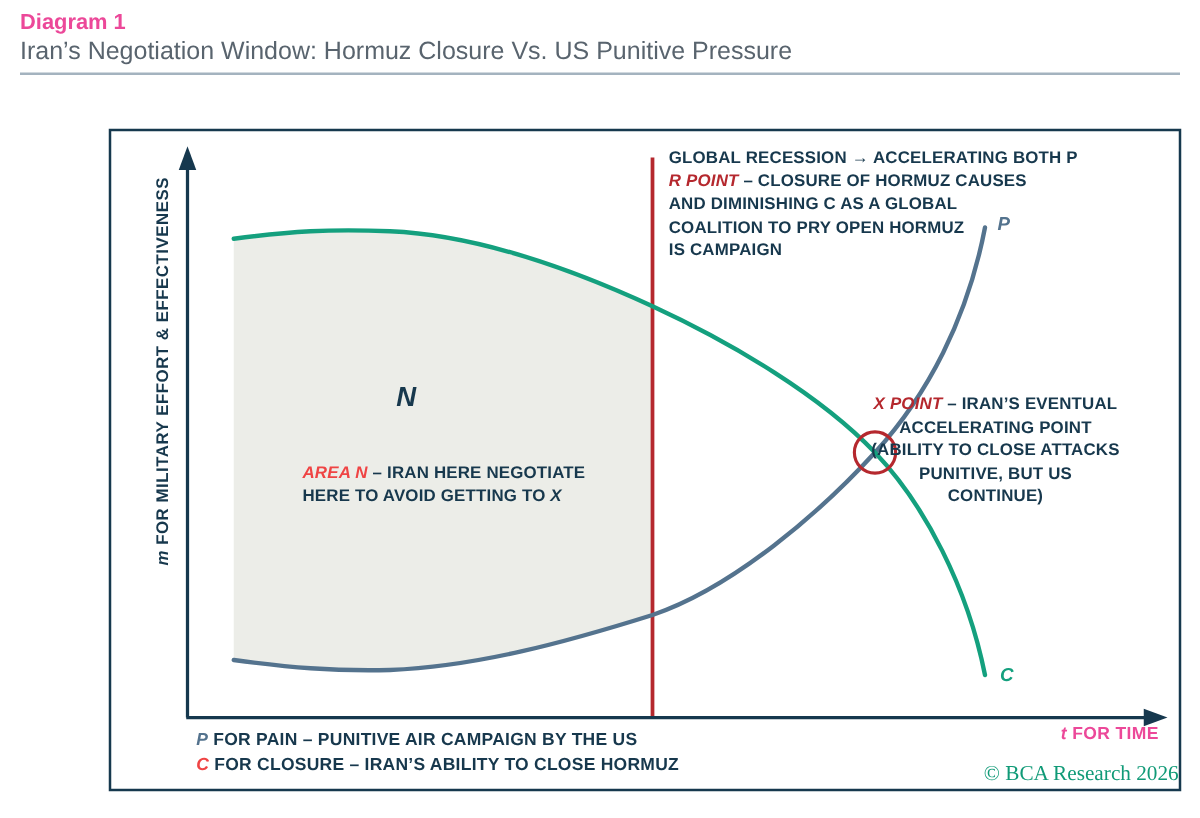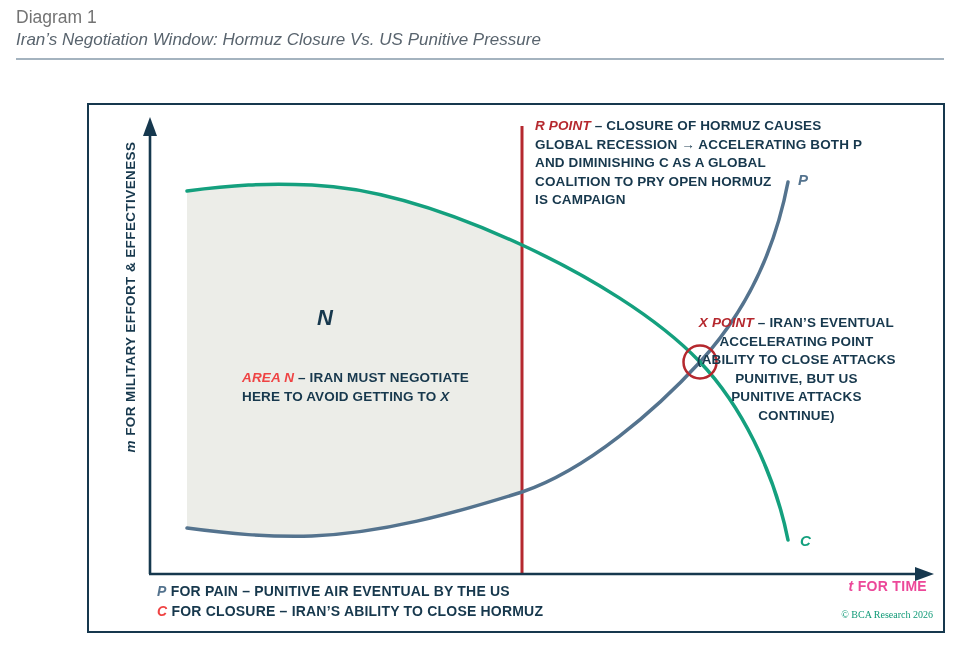--- a/index.html
+++ b/index.html
@@ -1,20 +1,20 @@
 <!DOCTYPE html>
 <html><head>
 <meta charset="utf-8">
 <style>
   * { margin:0; padding:0; box-sizing:border-box; }
   body { background:#ffffff; font-family:"Liberation Sans", sans-serif; }
   #page { position:relative; width:960px; height:654px; background:#ffffff; overflow:hidden; }
 
-  .title { position:absolute; left:16px; top:7px; font-size:17.5px; font-weight:normal; color:#737373; }
-  .subtitle { position:absolute; left:16px; top:30px; font-size:17px; font-weight:normal; color:#59646e;font-style:italic; }
+  .title { position:absolute; left:16px; top:7px; font-size:17.5px; font-weight:bold; color:#ec4899; }
+  .subtitle { position:absolute; left:16px; top:30px; font-size:20px; font-weight:normal; color:#59646e; }
   .rule { position:absolute; left:16px; top:58px; width:928px; height:2px; background:#a4b3bf; }
 
   .chart-box { position:absolute; left:87px; top:103px; width:858px; height:530px;
                border:2px solid #16384e; background:#ffffff; }
   .chart-box svg { position:absolute; left:0; top:0; }
 
   .note { position:absolute; font-size:13.5px; font-weight:bold; line-height:18.5px;
           color:#17384d; letter-spacing:0.15px; white-space:nowrap; }
   .it { font-style:italic; }
   .red { color:#b5282e; }
@@ -29,22 +29,22 @@
   .x-axis-label { position:absolute; right:16px; top:473px; font-size:14px; font-weight:bold;
                   color:#ec4899; letter-spacing:0.3px; }
 
   .curve-label { position:absolute; font-size:15px; font-weight:bold; font-style:italic; }
   .p-label { left:709px; top:66px; color:#54738e; }
   .c-label { left:711px; top:427px; color:#14a07e; }
 
   .legend { position:absolute; left:68px; top:477px; font-size:14px; font-weight:bold;
             line-height:19.5px; color:#17384d; letter-spacing:0.2px; white-space:nowrap; }
 
-  .copyright { position:absolute; right:10px; top:504px; font-family:"Liberation Serif", serif;
-               font-size:10px; color:#109a77; }
+  .copyright { position:absolute; right:0; top:504px; font-family:"Liberation Serif", serif;
+               font-size:17px; color:#109a77; }
 </style>
 </head>
 <body>
 
 <div id="page">
 
   <div class="title">Diagram 1</div>
   <div class="subtitle">Iran’s Negotiation Window: Hormuz Closure Vs. US Punitive Pressure</div>
   <div class="rule"></div>
 
@@ -76,43 +76,42 @@
     </div>
 
     <div class="x-axis-label">
       <span class="it">t</span><span> FOR TIME</span>
     </div>
 
     <div class="curve-label p-label">P</div>
     <div class="curve-label c-label">C</div>
 
     <div class="note" style="left:446px; top:12px;">
+      <div>GLOBAL RECESSION → ACCELERATING BOTH P</div>
       <div><span class="red it">R POINT</span><span> – CLOSURE OF HORMUZ CAUSES</span></div>
-      <div>GLOBAL RECESSION → ACCELERATING BOTH P</div>
       <div>AND DIMINISHING C AS A GLOBAL</div>
       <div>COALITION TO PRY OPEN HORMUZ</div>
       <div>IS CAMPAIGN</div>
     </div>
 
     <div class="note" style="left:608px; top:209px;text-align:center;">
       <div><span class="red it">X POINT</span><span> – IRAN’S EVENTUAL</span></div>
       <div>ACCELERATING POINT</div>
       <div>(ABILITY TO CLOSE ATTACKS</div>
       <div>PUNITIVE, BUT US</div>
-      <div>PUNITIVE ATTACKS</div>
       <div>CONTINUE)</div>
     </div>
 
     <div class="big-n">N</div>
     <div class="note" style="left:153px; top:264px;">
-      <div><span class="green it">AREA N</span><span> – IRAN MUST NEGOTIATE</span></div>
+      <div><span class="green it">AREA N</span><span> – IRAN HERE NEGOTIATE</span></div>
       <div><span>HERE TO AVOID GETTING TO </span><span class="it">X</span></div>
     </div>
 
     <div class="legend">
-      <div><span class="blue it">P</span><span> FOR PAIN – PUNITIVE AIR EVENTUAL BY THE US</span></div>
+      <div><span class="blue it">P</span><span> FOR PAIN – PUNITIVE AIR CAMPAIGN BY THE US</span></div>
       <div><span class="green it">C</span><span> FOR CLOSURE – IRAN’S ABILITY TO CLOSE HORMUZ</span></div>
     </div>
 
     <div class="copyright">© BCA Research 2026</div>
 
   </div>
 </div>
 
 </body></html>

